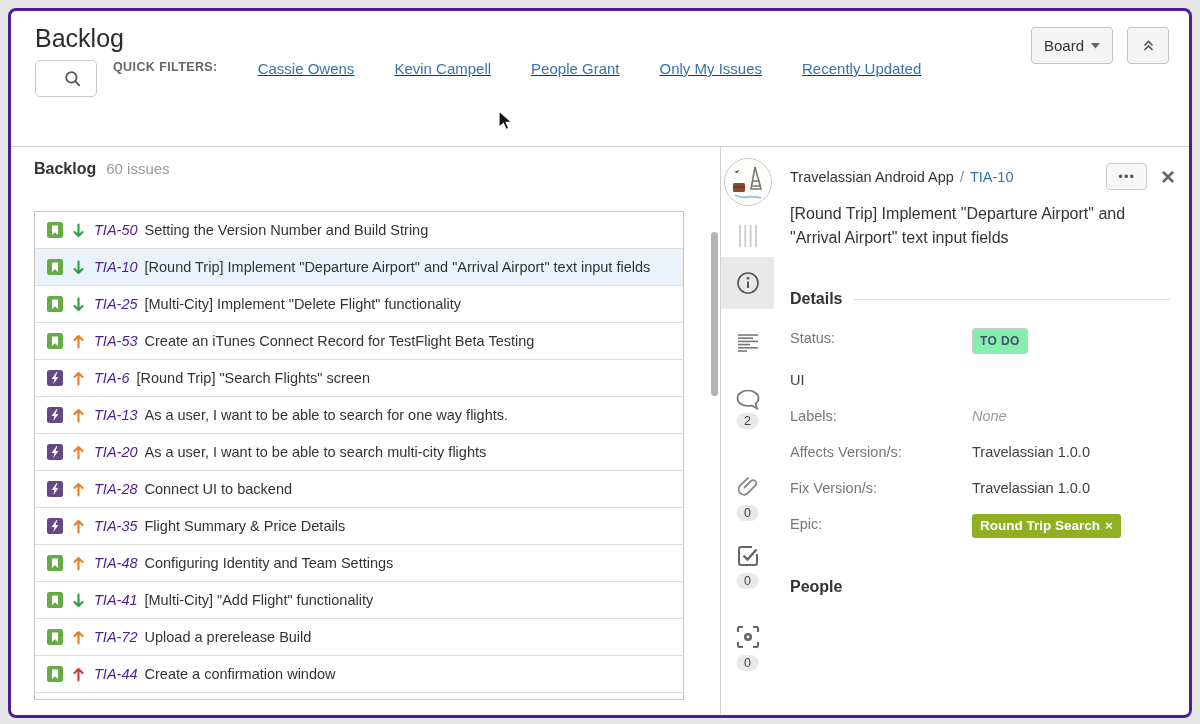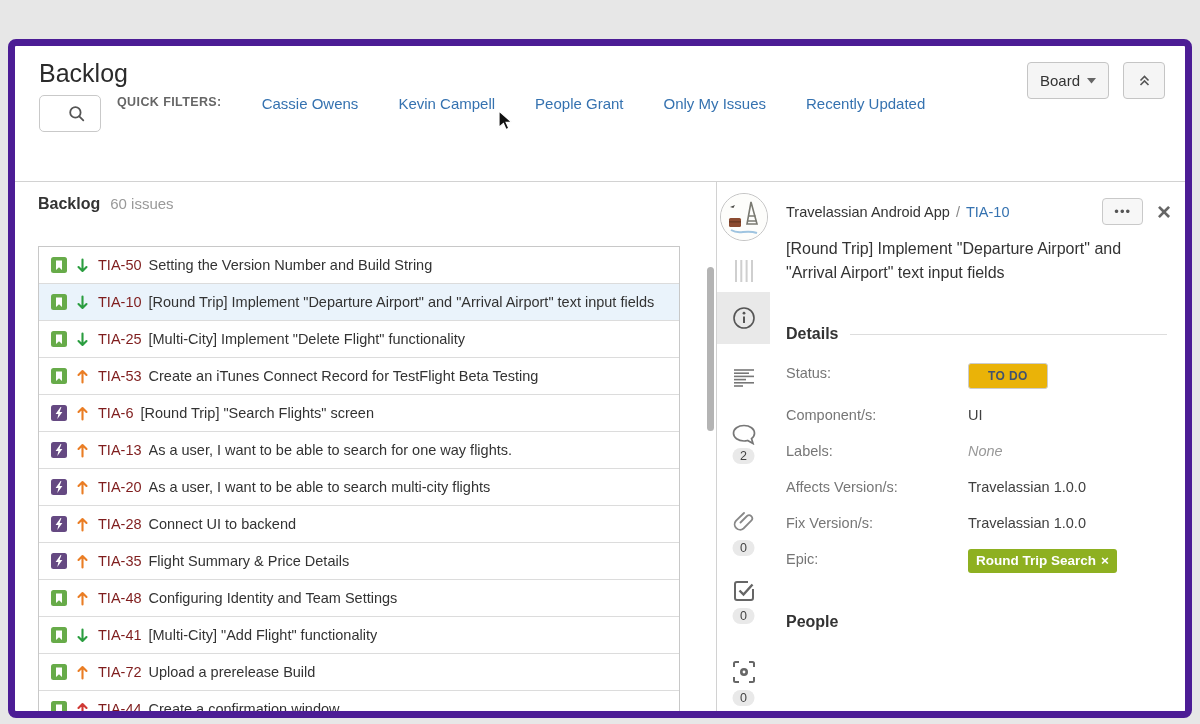--- a/index.html
+++ b/index.html
@@ -1,32 +1,32 @@
 <!DOCTYPE html>
 <html><head>
 <meta charset="utf-8">
 <style>
   * { margin:0; padding:0; box-sizing:border-box; }
   html,body { width:1200px; height:724px; overflow:hidden;
     font-family:"Liberation Sans","DejaVu Sans",sans-serif;
     background:#e7e7e7; color:#333; }
   .card { position:absolute; left:8px; top:8px; right:8px; bottom:6px;
-    background:#fff; border:7px solid #4c1d95; border-radius:8px;
-    overflow:hidden; display:flex; flex-direction:column;margin-top:31px; }
+    background:#fff; border:3px solid #4c1d95; border-radius:8px;
+    overflow:hidden; display:flex; flex-direction:column; }
 
   
   .hdr { height:135px; position:relative; flex:none; }
   .page-title { margin:13px 0 0 24px; font-size:25px; color:#2b2b2b; font-weight:400; }
   .filters-row { display:flex; align-items:flex-start; margin:7px 0 0 24px; }
   .search-box { width:62px; height:37px; border:1px solid #c9c9c9; border-radius:5px;
     background:#fff; display:flex; align-items:center; justify-content:center;
     padding-left:14px; cursor:pointer; }
   .qf-label { margin-left:16px; font-size:12.5px; font-weight:bold; color:#666;
     letter-spacing:.4px; }
-  .qf-links { display:flex; margin-left:40px; gap:40px; }
+  .qf-links { display:flex; margin-left:40px; gap:40px;text-decoration:underline; }
   .qf-link { color:#3572b0; font-size:15px; text-decoration:none; cursor:pointer; }
   .hdr-actions { position:absolute; top:16px; right:20px; display:flex; gap:14px; }
   .btn { background:#f5f5f5; border:1px solid #c5c5c5; border-radius:4px;
     font-size:15px; color:#333; display:flex; align-items:center; gap:7px;
     padding:0 12px; height:37px; cursor:pointer; }
   .btn-collapse { width:42px; justify-content:center; }
 
   
   .content { flex:1; display:flex; border-top:1px solid #d2d2d2; min-height:0; }
   .left-panel { flex:1; position:relative; min-width:0; }
@@ -37,21 +37,21 @@
   .issue-row { height:37px; display:flex; align-items:center; gap:7px;
     padding:0 10px 0 12px; border-bottom:1px solid #dcdcdc; background:#fff;
     cursor:pointer; overflow:hidden; }
   .issue-row.selected { background:#eaf3fb; }
   .issue-stub { height:6px; background:#fff; }
   .type-icon { width:16px; height:16px; flex:none; display:flex; }
   .prio { width:13px; height:15px; flex:none; display:flex; margin:0 2px; }
   .prio-minor { color:#2a9d3f; transform:rotate(180deg); }
   .prio-major { color:#ea7d24; }
   .prio-critical { color:#cf3934; }
-  .issue-key { color:#7f1d1d; font-size:14.5px; text-decoration:none; flex:none; cursor:pointer; }
+  .issue-key { color:#4c1d95; font-size:14.5px; text-decoration:none; flex:none; cursor:pointer;font-style:italic; }
   .issue-summary { font-size:14.5px; color:#333; white-space:nowrap; overflow:hidden; }
   .scroll-thumb { position:absolute; right:2px; top:85px; width:7px; height:164px;
     background:#b4b4b4; border-radius:4px; }
 
   
   .right-panel { width:469px; flex:none; border-left:1px solid #d2d2d2; display:flex; background:#fff; }
   .strip { width:53px; flex:none; position:relative; }
   .strip-item { position:absolute; left:50%; transform:translateX(-50%); display:flex;
     align-items:center; justify-content:center; cursor:pointer; }
   .avatar { top:11px; width:48px; height:48px; border:1px solid #c4c4c4; border-radius:50%;
@@ -77,22 +77,22 @@
   .close-x { font-size:24px; color:#666; line-height:1; cursor:pointer; font-weight:bold; }
   .issue-title { margin-top:17px; font-size:16px; line-height:24px; color:#333; max-width:360px; }
   .sec-head { display:flex; align-items:center; margin-top:40px; }
   .sec-head span { font-size:16px; font-weight:bold; color:#333; }
   .sec-line { flex:1; height:1px; background:#ddd; margin-left:12px; }
   .fields { margin-top:20px; }
   .f-row { display:flex; margin-bottom:16px; font-size:14.5px; line-height:20px; }
   .f-label { width:182px; flex:none; color:#767676; }
   .f-value { color:#404040; white-space:pre-line; }
   .f-value.muted { color:#999; font-style:italic; }
-  .loz-status { display:inline-block; border:1px solid #ccc; border-radius:3px; background:#eab308;
-    color:#42526e; font-size:12px; font-weight:bold; letter-spacing:.4px; padding:2px 19px; }
+  .loz-status { display:inline-block; border:1px solid #ccc; border-radius:3px; background:#86efac;
+    color:#42526e; font-size:12px; font-weight:bold; letter-spacing:.4px; padding:2px 7px; }
   .loz-epic { display:inline-block; border-radius:3px; background:#8eb021; color:#fff;
     font-size:13.5px; font-weight:bold; padding:2px 8px; cursor:pointer; }
   .loz-epic .rm { margin-left:5px; font-weight:bold; }
   .people-head { margin-top:40px; font-size:16px; font-weight:bold; }
   .people .fields { margin-top:15px; }
 
   .cursor { position:fixed; left:498px; top:110px; z-index:99; pointer-events:none; }
   svg { display:block; }
 </style>
 </head>
@@ -473,21 +473,20 @@
         </div>
         <div class="fields" id="details-fields">
   <div class="f-row">
     <span class="f-label">Status:</span>
 
     <span class="loz-status" style="display: inline-block;">TO DO</span>
 
   </div>
 
   <div class="f-row">
-    <span class="f-label">Component/s:</span>
     <span class="f-value" style="">UI</span>
 
   </div>
 
   <div class="f-row">
     <span class="f-label">Labels:</span>
     <span class="f-value muted" style="">None</span>
 
   </div>
 

